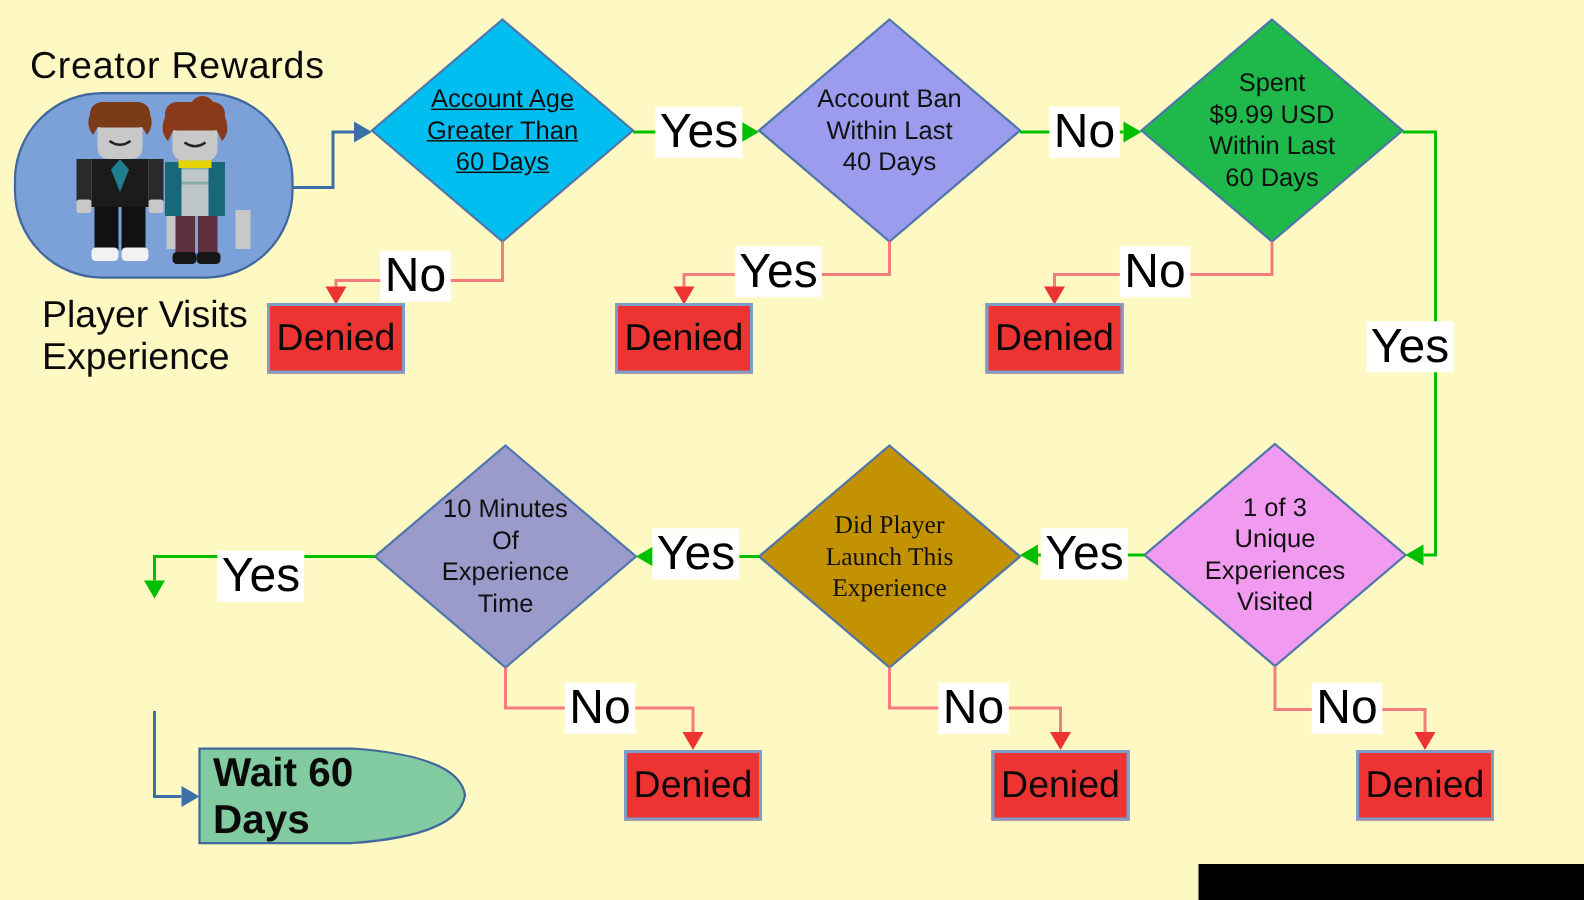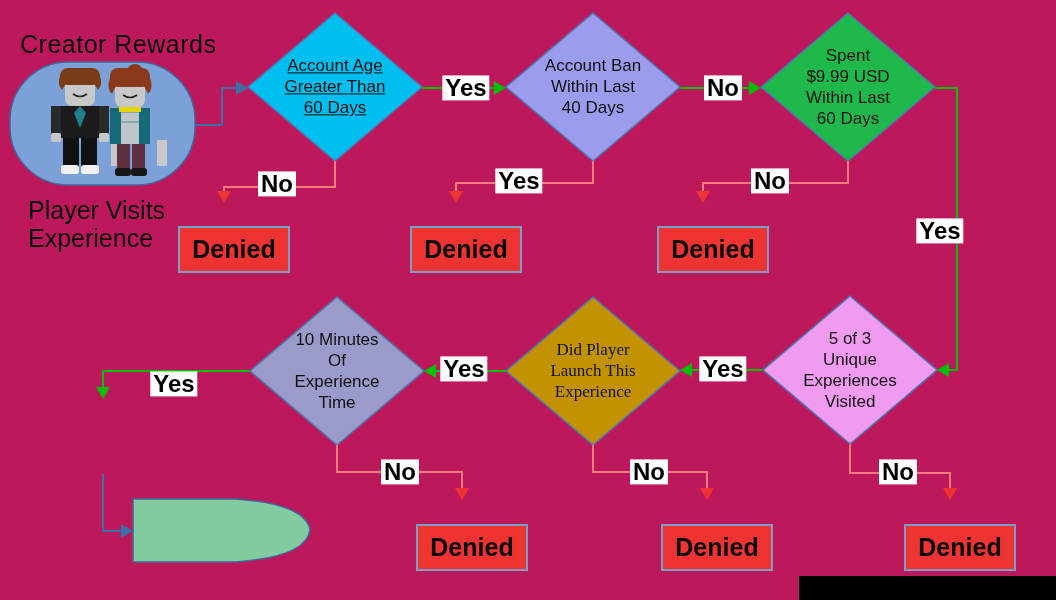--- a/index.html
+++ b/index.html
@@ -1,39 +1,39 @@
 <!DOCTYPE html>
 <html><head>
 <meta charset="utf-8">
 <style>
   html,body{margin:0;padding:0;background:#ffffff;}
   #canvas{
-    position:relative;width:1056px;height:600px;background:#be185d;overflow:hidden;
+    position:relative;width:1056px;height:600px;background:#fef9c3;overflow:hidden;
     font-family:"Liberation Sans", sans-serif;
   }
   .abs{position:absolute;}
   #flow-svg{position:absolute;left:0;top:0;width:1056px;height:600px;}
   .title{
     left:20px;top:30px;font-size:25px;color:#0a0a0a;letter-spacing:.5px;
   }
   .start-label{
     left:28px;top:196px;font-size:25px;color:#0a0a0a;line-height:1.12;white-space:pre-line;
   }
   .diamond-text{
     width:170px;text-align:center;font-size:17px;line-height:1.24;color:#111;
     white-space:pre-line;transform:translate(-50%,-50%);
   }
   .edge-label{
-    transform:translate(-50%,-50%);font-size:24px;font-weight:bold;color:#000;
+    transform:translate(-50%,-50%);font-size:32px;font-weight:normal;color:#000;
     background:#ffffff;padding:0 3px;line-height:1.05;
   }
   .denied{
-    width:112px;height:47px;background:#ee3333;border:2px solid #7d9cc8;
+    width:92px;height:47px;background:#ee3333;border:2px solid #7d9cc8;
     display:flex;align-items:center;justify-content:center;
-    font-size:25px;font-weight:bold;color:#0a0a0a;box-sizing:border-box;margin-top:24px;
+    font-size:25px;font-weight:normal;color:#0a0a0a;box-sizing:border-box;
   }
   .robux{
     left:10px;top:399px;width:187px;height:75px;background:#00bd13;
     border:2px solid #1d6e62;border-radius:37px;box-sizing:border-box;
     display:flex;align-items:center;justify-content:center;
     font-size:26px;font-weight:bold;color:#000;
   }
   .wait-text{
     left:142px;top:499px;width:152px;height:63px;
     display:flex;align-items:center;justify-content:center;
@@ -164,21 +164,21 @@
   <div class="abs diamond-text" style="left:335px;top:87px;text-decoration:underline;">Account Age
 Greater Than
 60 Days</div>
   <div class="abs diamond-text" style="left:593px;top:87px;">Account Ban
 Within Last
 40 Days</div>
   <div class="abs diamond-text" style="left:848px;top:87px;">Spent
 $9.99 USD
 Within Last
 60 Days</div>
-  <div class="abs diamond-text" style="left:850px;top:370px;">5 of 3
+  <div class="abs diamond-text" style="left:850px;top:370px;">1 of 3
 Unique
 Experiences
 Visited</div>
   <div class="abs diamond-text" style="left:593px;top:371px;font-family:Liberation Serif, serif;">Did Player
 Launch This
 Experience</div>
   <div class="abs diamond-text" style="left:337px;top:371px;">10 Minutes
 Of
 Experience
 Time</div>
@@ -196,15 +196,16 @@
   <div class="abs edge-label" style="left:649px;top:472px;">No</div>
   <div class="abs edge-label" style="left:898px;top:472px;">No</div>
 
   <div class="abs denied" style="left:178px;top:202px;">Denied</div>
   <div class="abs denied" style="left:410px;top:202px;">Denied</div>
   <div class="abs denied" style="left:657px;top:202px;">Denied</div>
   <div class="abs denied" style="left:416px;top:500px;">Denied</div>
   <div class="abs denied" style="left:661px;top:500px;">Denied</div>
   <div class="abs denied" style="left:904px;top:500px;">Denied</div>
 
+  <div class="abs wait-text">Wait 60 Days</div>
 
   <div class="abs black-bar"></div>
 </div>
 
 </body></html>

